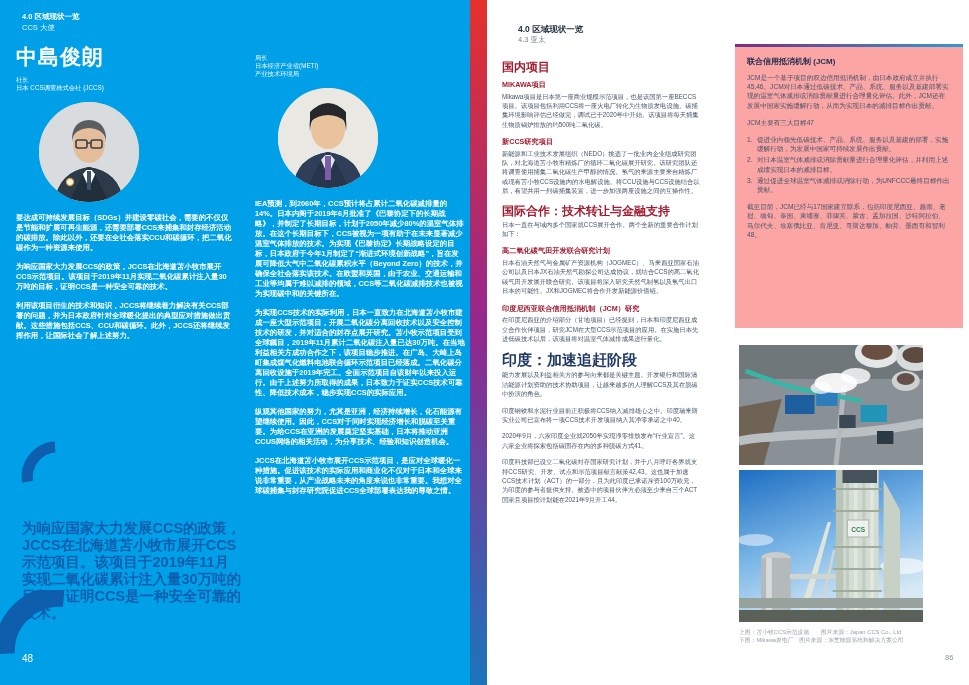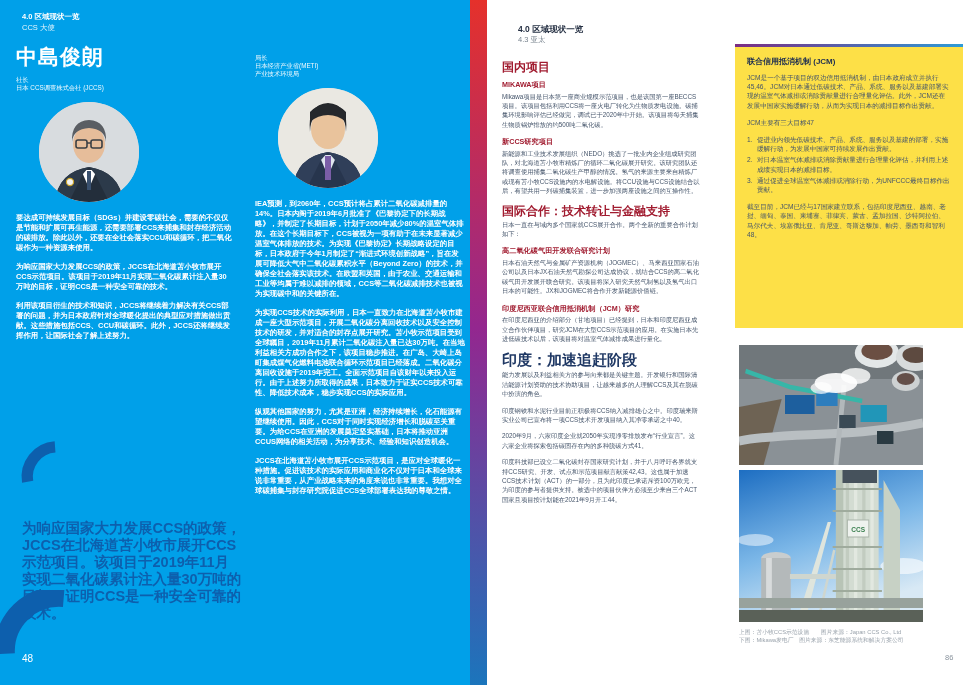--- a/index.html
+++ b/index.html
@@ -37,21 +37,21 @@
   .rp-eyebrow .s{font-size:7.5px;color:#78838e;line-height:10px;}
   .main-col{position:absolute;left:15px;top:62px;width:198px;}
   .main-col h2{font-size:12px;font-weight:bold;color:#a11c30;margin:10px 0 4px 0;line-height:10px;}
   .main-col h3{font-size:7.2px;font-weight:bold;color:#a11c30;margin:8px 0 2.5px 0;line-height:9px;}
   .main-col h2.navy{font-size:15px;color:#1f3864;margin:12px 0 5px 0;}
   .main-col p{font-size:6.3px;line-height:9.4px;margin:0 0 7px 0;}
   .main-col h2:first-child{margin-top:0;}
   
   .sidebar{position:absolute;left:248px;top:44px;width:228px;}
   .sidebar .bar{height:3px;background:linear-gradient(90deg,#7c2d83,#2e9bd6);}
-  .sidebar .box{background:#fde047;height:258px;padding:10px 12px 13px 12px;}
+  .sidebar .box{background:#fca5a5;height:258px;padding:10px 12px 13px 12px;}
   .sidebar h4{margin:0 0 6px 0;font-size:8px;font-weight:bold;color:#1d2d50;line-height:10px;}
   .sidebar p{font-size:6.6px;line-height:9.2px;margin:0 0 8px 0;}
   .sidebar .goal{display:flex;font-size:6.6px;line-height:9.2px;margin:0 0 2px 0;}
   .sidebar .goal .num{width:10px;flex:none;}
   
   .figure{position:absolute;left:252px;width:184px;overflow:hidden;}
   .figure svg{display:block;width:100%;height:100%;}
   .fig-top{top:345px;height:120px;}
   .fig-bottom{top:470px;height:152px;}
   .captions{position:absolute;left:252px;top:628px;width:224px;

